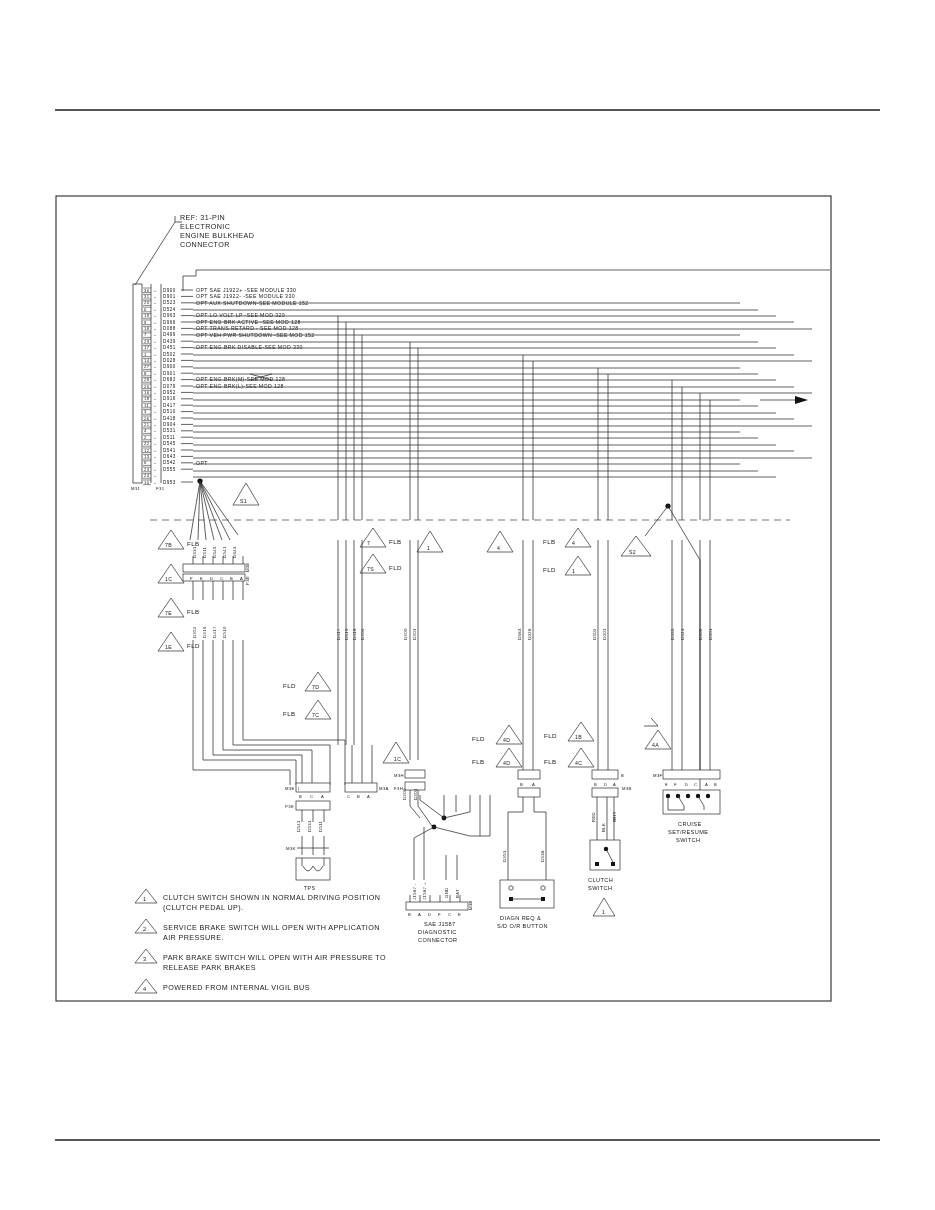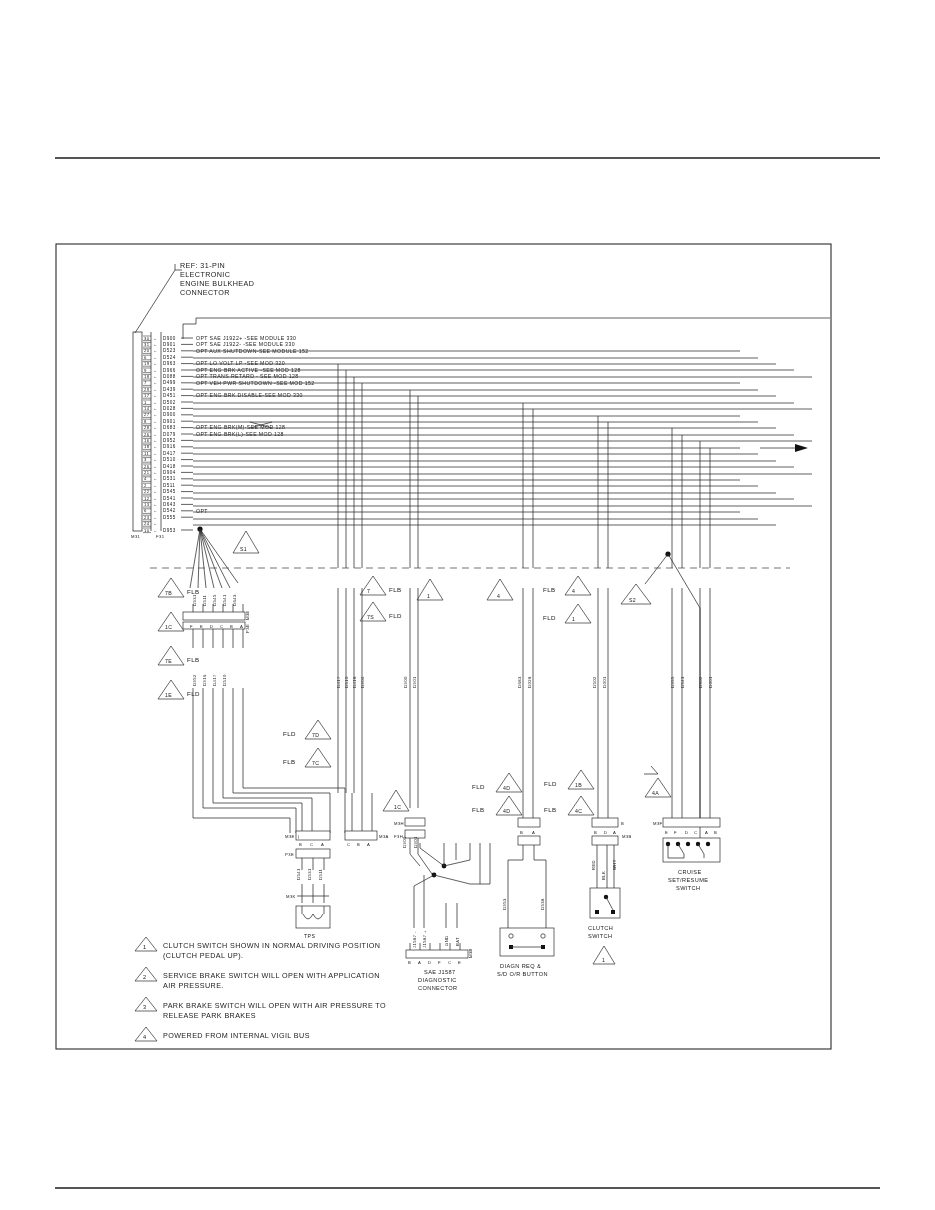--- a/index.html
+++ b/index.html
@@ -1,19 +1,19 @@
 <!DOCTYPE html>
 <html><head>
 <meta charset="utf-8">
 <title>Wiring Diagram</title>
 <style>
   html,body{margin:0;padding:0;background:#fff;}
   body{width:935px;height:1210px;position:relative;overflow:hidden;
        font-family:"Liberation Sans",sans-serif;color:#1a1a1a;}
-  #sheet{position:absolute;inset:0;margin-top:48px;}
+  #sheet{position:absolute;inset:0;}
   svg{position:absolute;top:0;left:0;width:935px;height:1210px;}
   text{font-family:"Liberation Sans",sans-serif;fill:#1a1a1a;
        letter-spacing:.4px;}
   .t4{font-size:4.2px;}
   .t45{font-size:4.6px;}
   .t5{font-size:5.2px;}
   .t55{font-size:5.6px;}
   .t6{font-size:6.2px;}
   .t7{font-size:7.2px;}
   .ln{stroke:#2b2b2b;fill:none;stroke-width:.75;}

